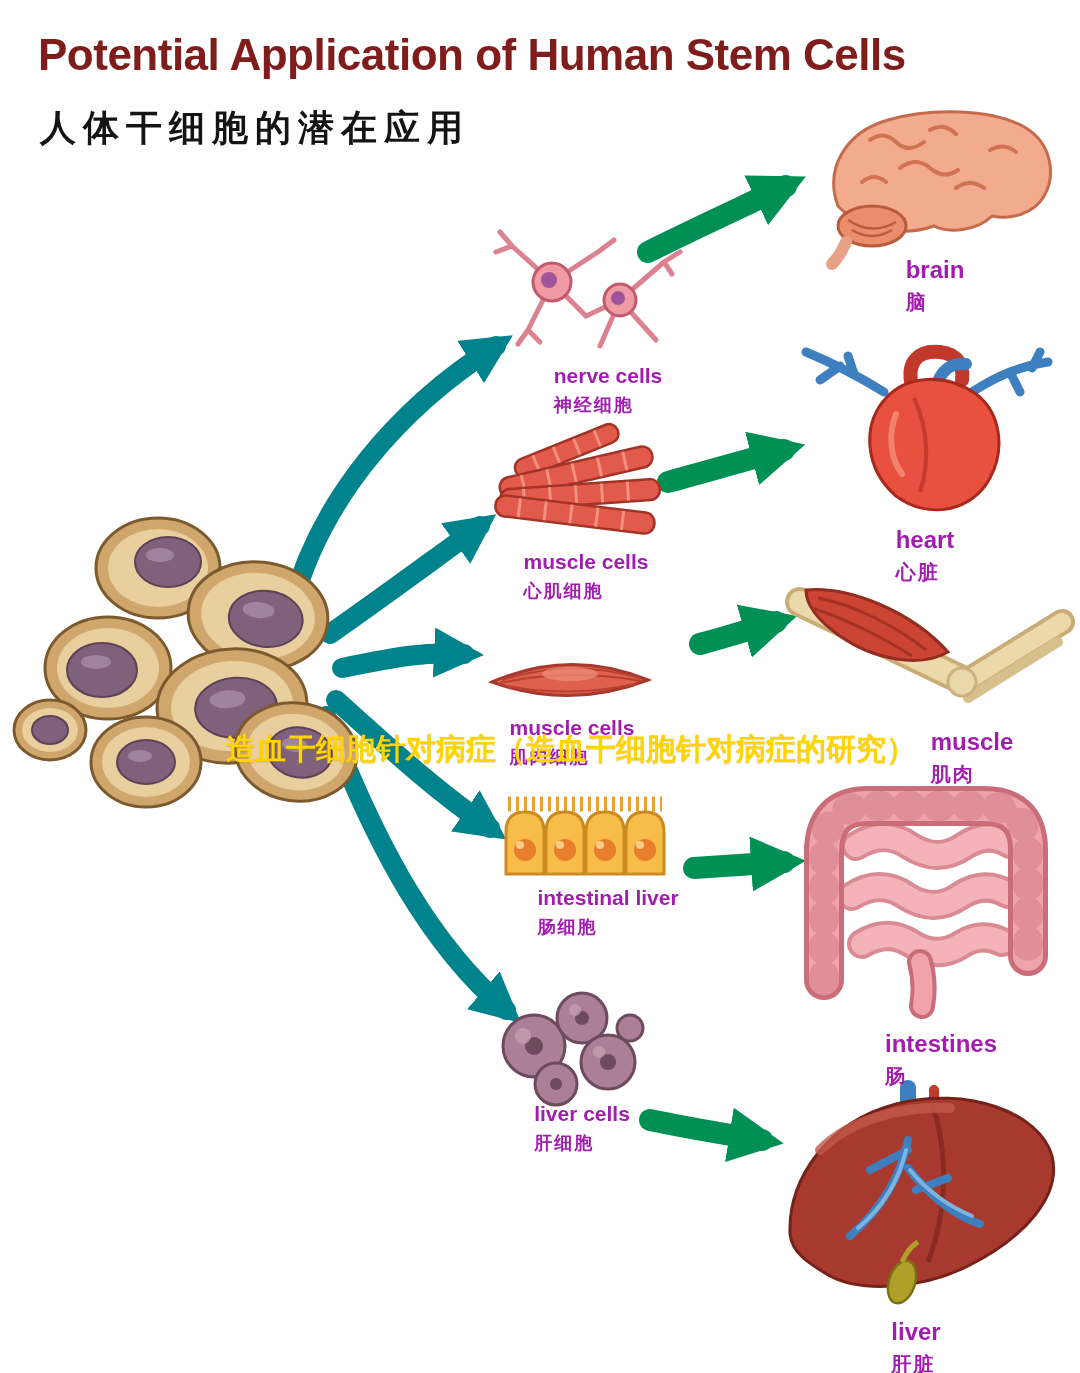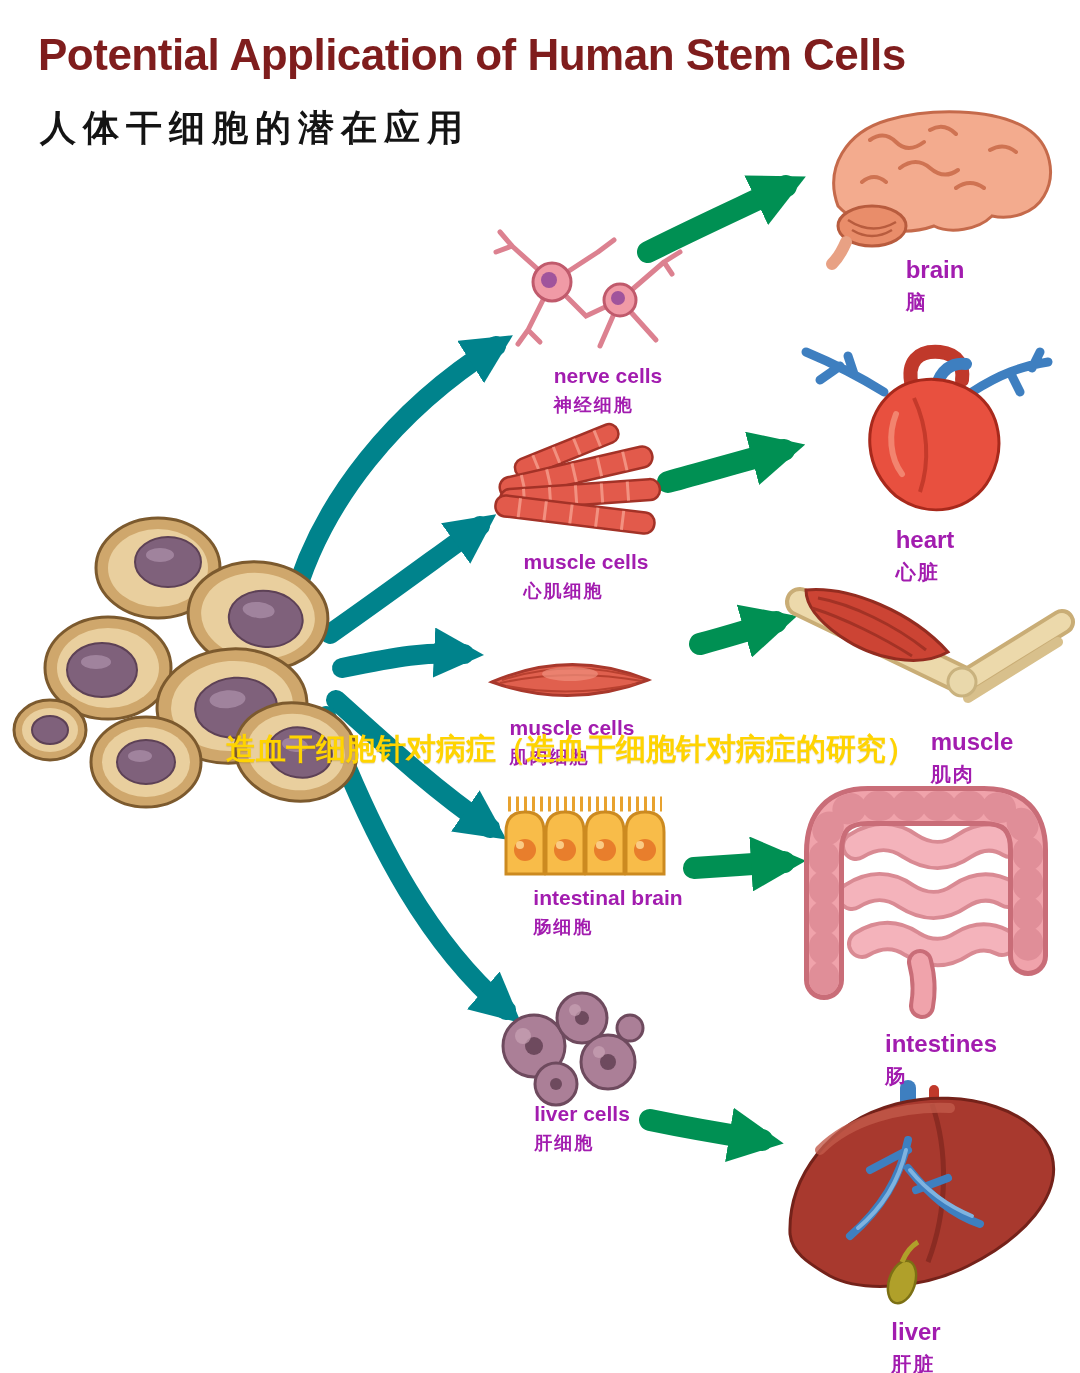--- a/index.html
+++ b/index.html
@@ -257,21 +257,21 @@
     <div class="en">muscle cells</div>
     <div class="zh">心肌细胞</div>
   </div>
 
   <div class="label" style="left:572px; top:716px;">
     <div class="en">muscle cells</div>
     <div class="zh">肌肉细胞</div>
   </div>
 
   <div class="label" style="left:608px; top:886px;">
-    <div class="en">intestinal brain</div>
+    <div class="en">intestinal liver</div>
     <div class="zh">肠细胞</div>
   </div>
 
   <div class="label" style="left:582px; top:1102px;">
     <div class="en">liver cells</div>
     <div class="zh">肝细胞</div>
   </div>
 
   <div class="label lg" style="left:935px; top:256px;">
     <div class="en">brain</div>

